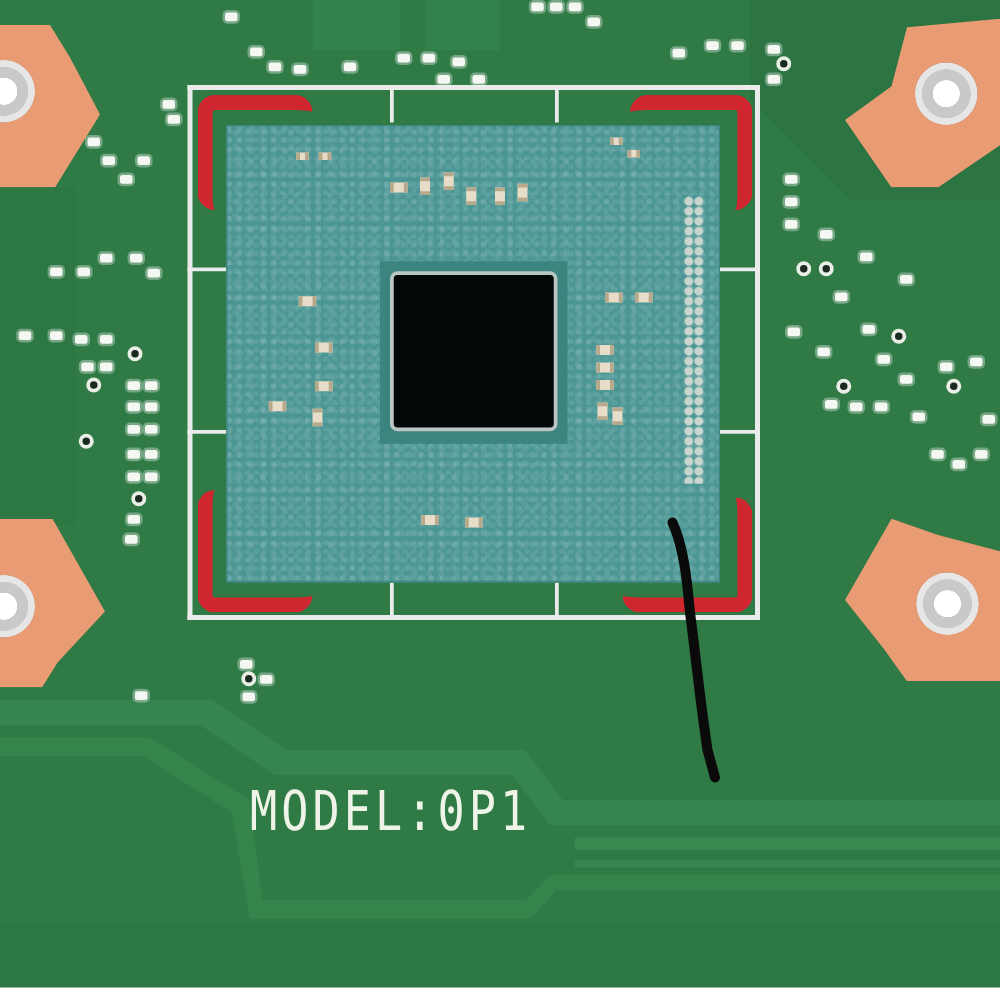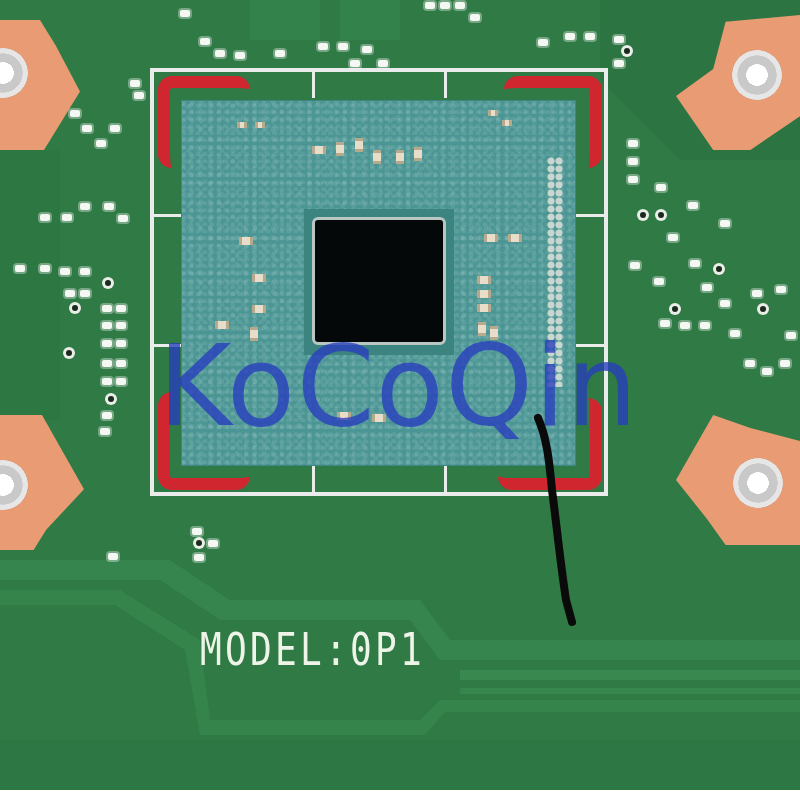--- a/index.html
+++ b/index.html
@@ -229,21 +229,20 @@
   <div class="via dark" style="left:672px;top:306px;"></div>
   <div class="via" style="left:730px;top:330px;"></div>
   <div class="via" style="left:752px;top:290px;"></div>
   <div class="via" style="left:776px;top:286px;"></div>
   <div class="via dark" style="left:760px;top:306px;"></div>
   <div class="via" style="left:745px;top:360px;"></div>
   <div class="via" style="left:762px;top:368px;"></div>
   <div class="via" style="left:780px;top:360px;"></div>
   <div class="via" style="left:786px;top:332px;"></div>
 
-  <div class="watermark">KoCoQin</div>
 
   <svg class="marker" width="800" height="800">
     <path d="M538,418 C548,440 550,470 552,490 C556,520 560,560 566,600 L572,622" stroke="#0a0a0a" stroke-width="8" fill="none" stroke-linecap="round"></path>
   </svg>
 
   <div class="silk">MODEL:0P1</div>
 
   <div class="board-edge-bottom"></div>
 </div>
 

